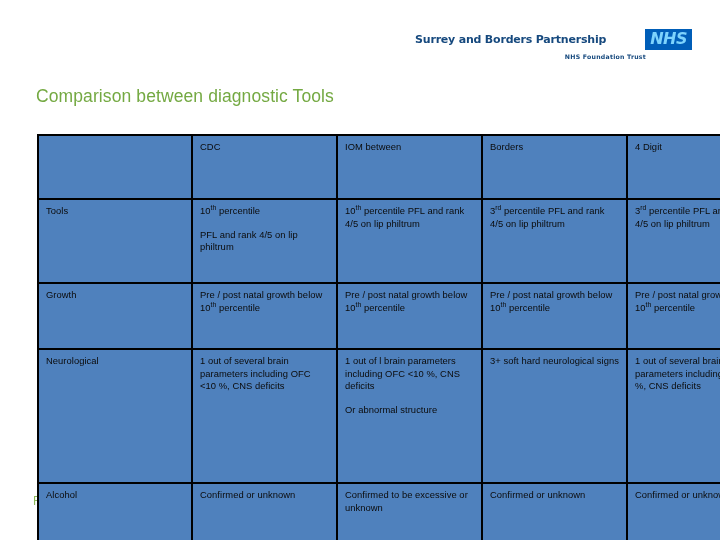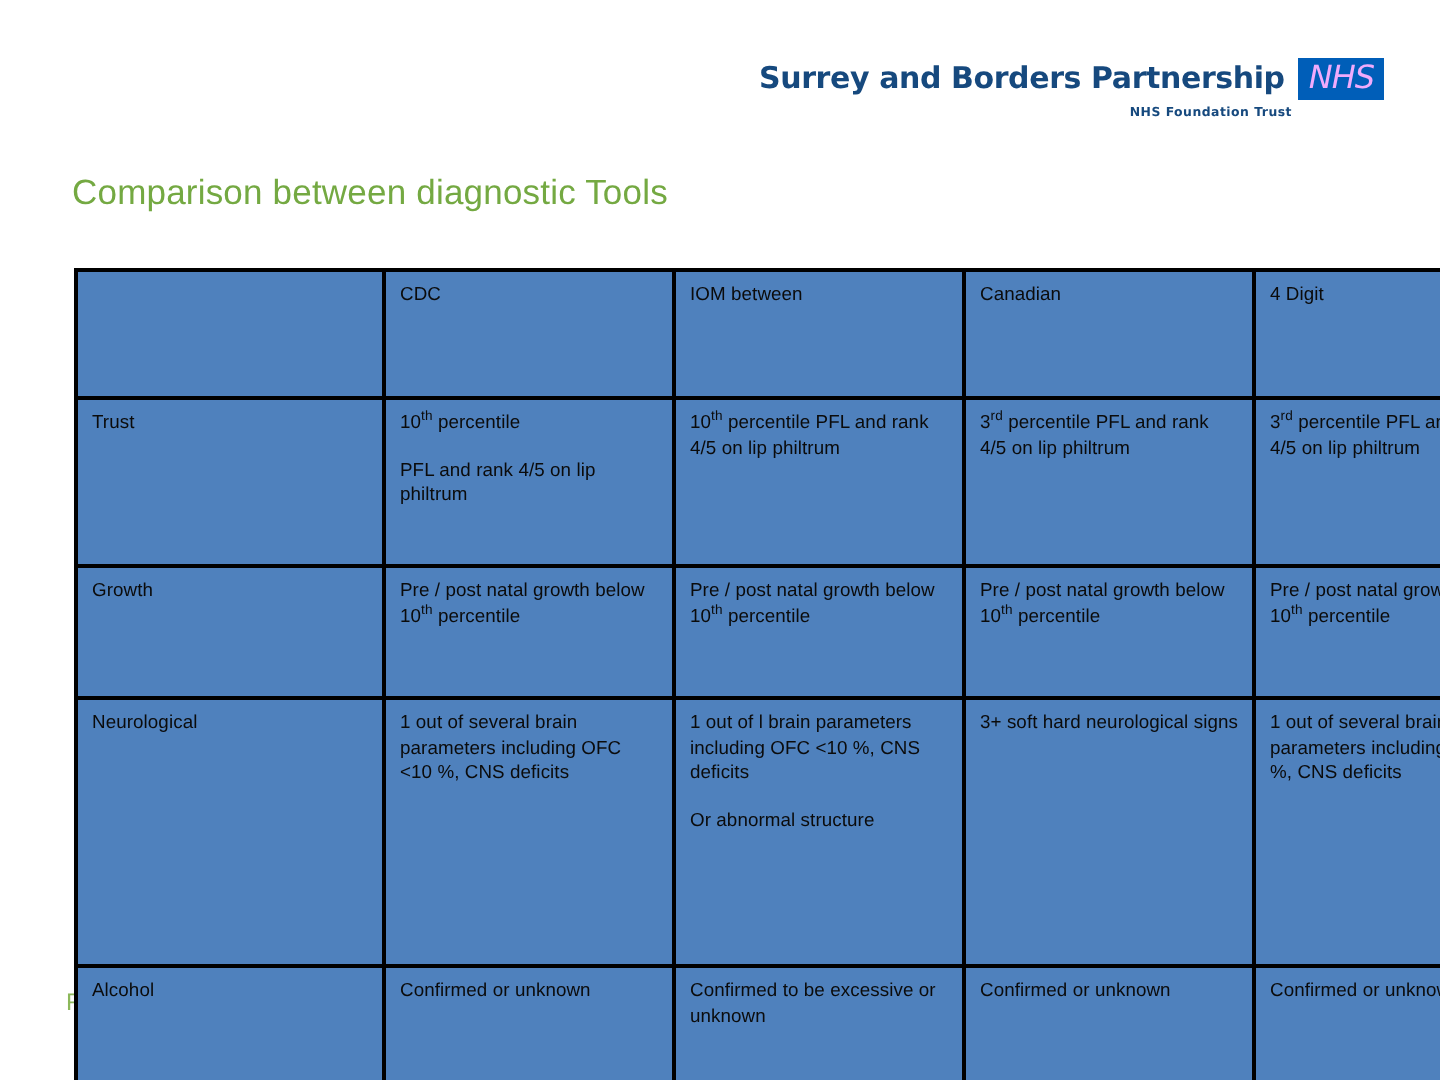--- a/index.html
+++ b/index.html
@@ -36,37 +36,38 @@
     line-height: 1;
   }
   .logo-row {
     display: flex;
     align-items: center;
     justify-content: flex-end;
     gap: 7px;
   }
   .logo-trust-name {
     font-family: "DejaVu Sans", sans-serif;
-    font-size: 15px;
+    font-size: 11px;
     font-weight: bold;
     color: #16497e;
     letter-spacing: -0.2px;
     white-space: nowrap;
   }
   .nhs-badge {
     background: #005eb8;
-    color: #f0abfc;
+    color: #7dd3fc;
     font-family: "DejaVu Sans", sans-serif;
     font-style: italic;
-    font-weight: normal;
+    font-weight: bold;
     font-size: 16px;
     letter-spacing: -0.5px;
     padding: 2px 5px 3px 5px;
     line-height: 1;
     display: inline-block;
+    margin-left: 32px;
   }
   .logo-subtitle {
     margin-top: 4px;
     margin-right: 46px;
     font-family: "DejaVu Sans", sans-serif;
     font-size: 6.2px;
     font-weight: bold;
     color: #16497e;
     letter-spacing: 0.25px;
     white-space: nowrap;
@@ -170,26 +171,26 @@
     <polygon points="560,45 610,13 715,13 665,45" fill="#b5d48a"></polygon>
   </svg>
 
   <table class="tool-table">
     <tbody>
 
       <tr class="row-header">
         <td class="col-label"></td>
         <td class="col-data">CDC</td>
         <td class="col-data">IOM between</td>
-        <td class="col-data">Canadian</td>
+        <td class="col-data">Borders</td>
         <td class="col-data">4 Digit</td>
       </tr>
 
       <tr class="row-face">
-        <td class="col-label">Trust</td>
+        <td class="col-label">Tools</td>
         <td class="col-data">
           <p class="cell-p"><span>10</span><sup>th</sup><span> percentile</span></p>
           <p class="cell-p">PFL and rank 4/5 on lip philtrum</p>
         </td>
         <td class="col-data">
           <p class="cell-p"><span>10</span><sup>th</sup><span> percentile PFL and rank 4/5 on lip philtrum</span></p>
         </td>
         <td class="col-data">
           <p class="cell-p"><span>3</span><sup>rd</sup><span> percentile PFL and rank 4/5 on lip philtrum</span></p>
         </td>

